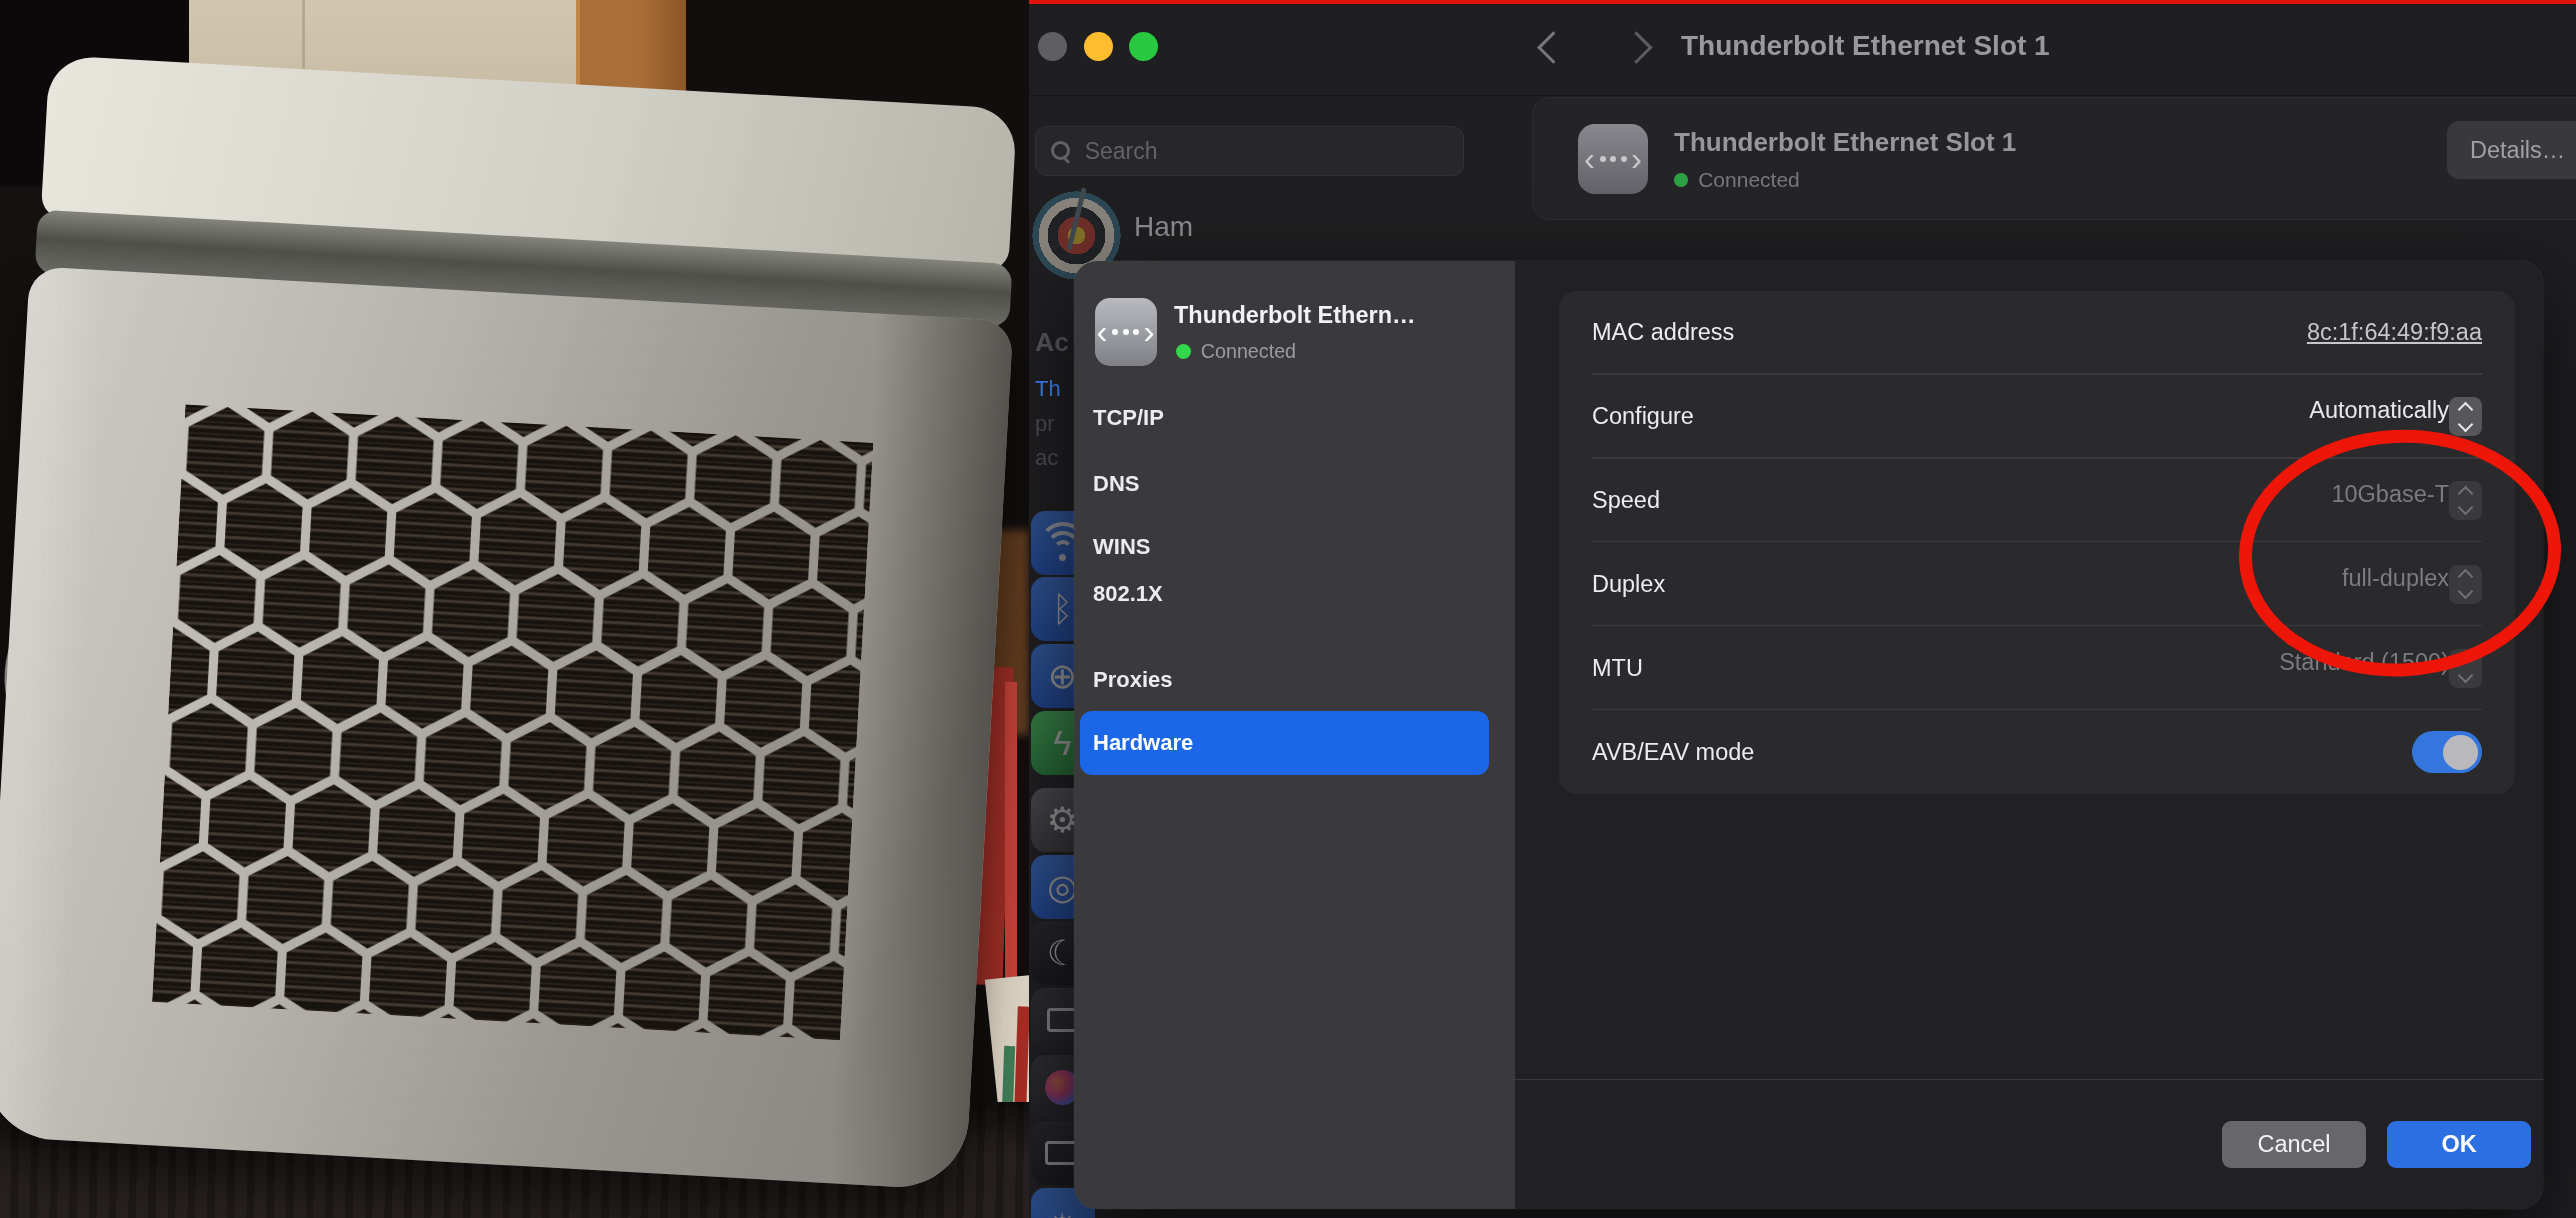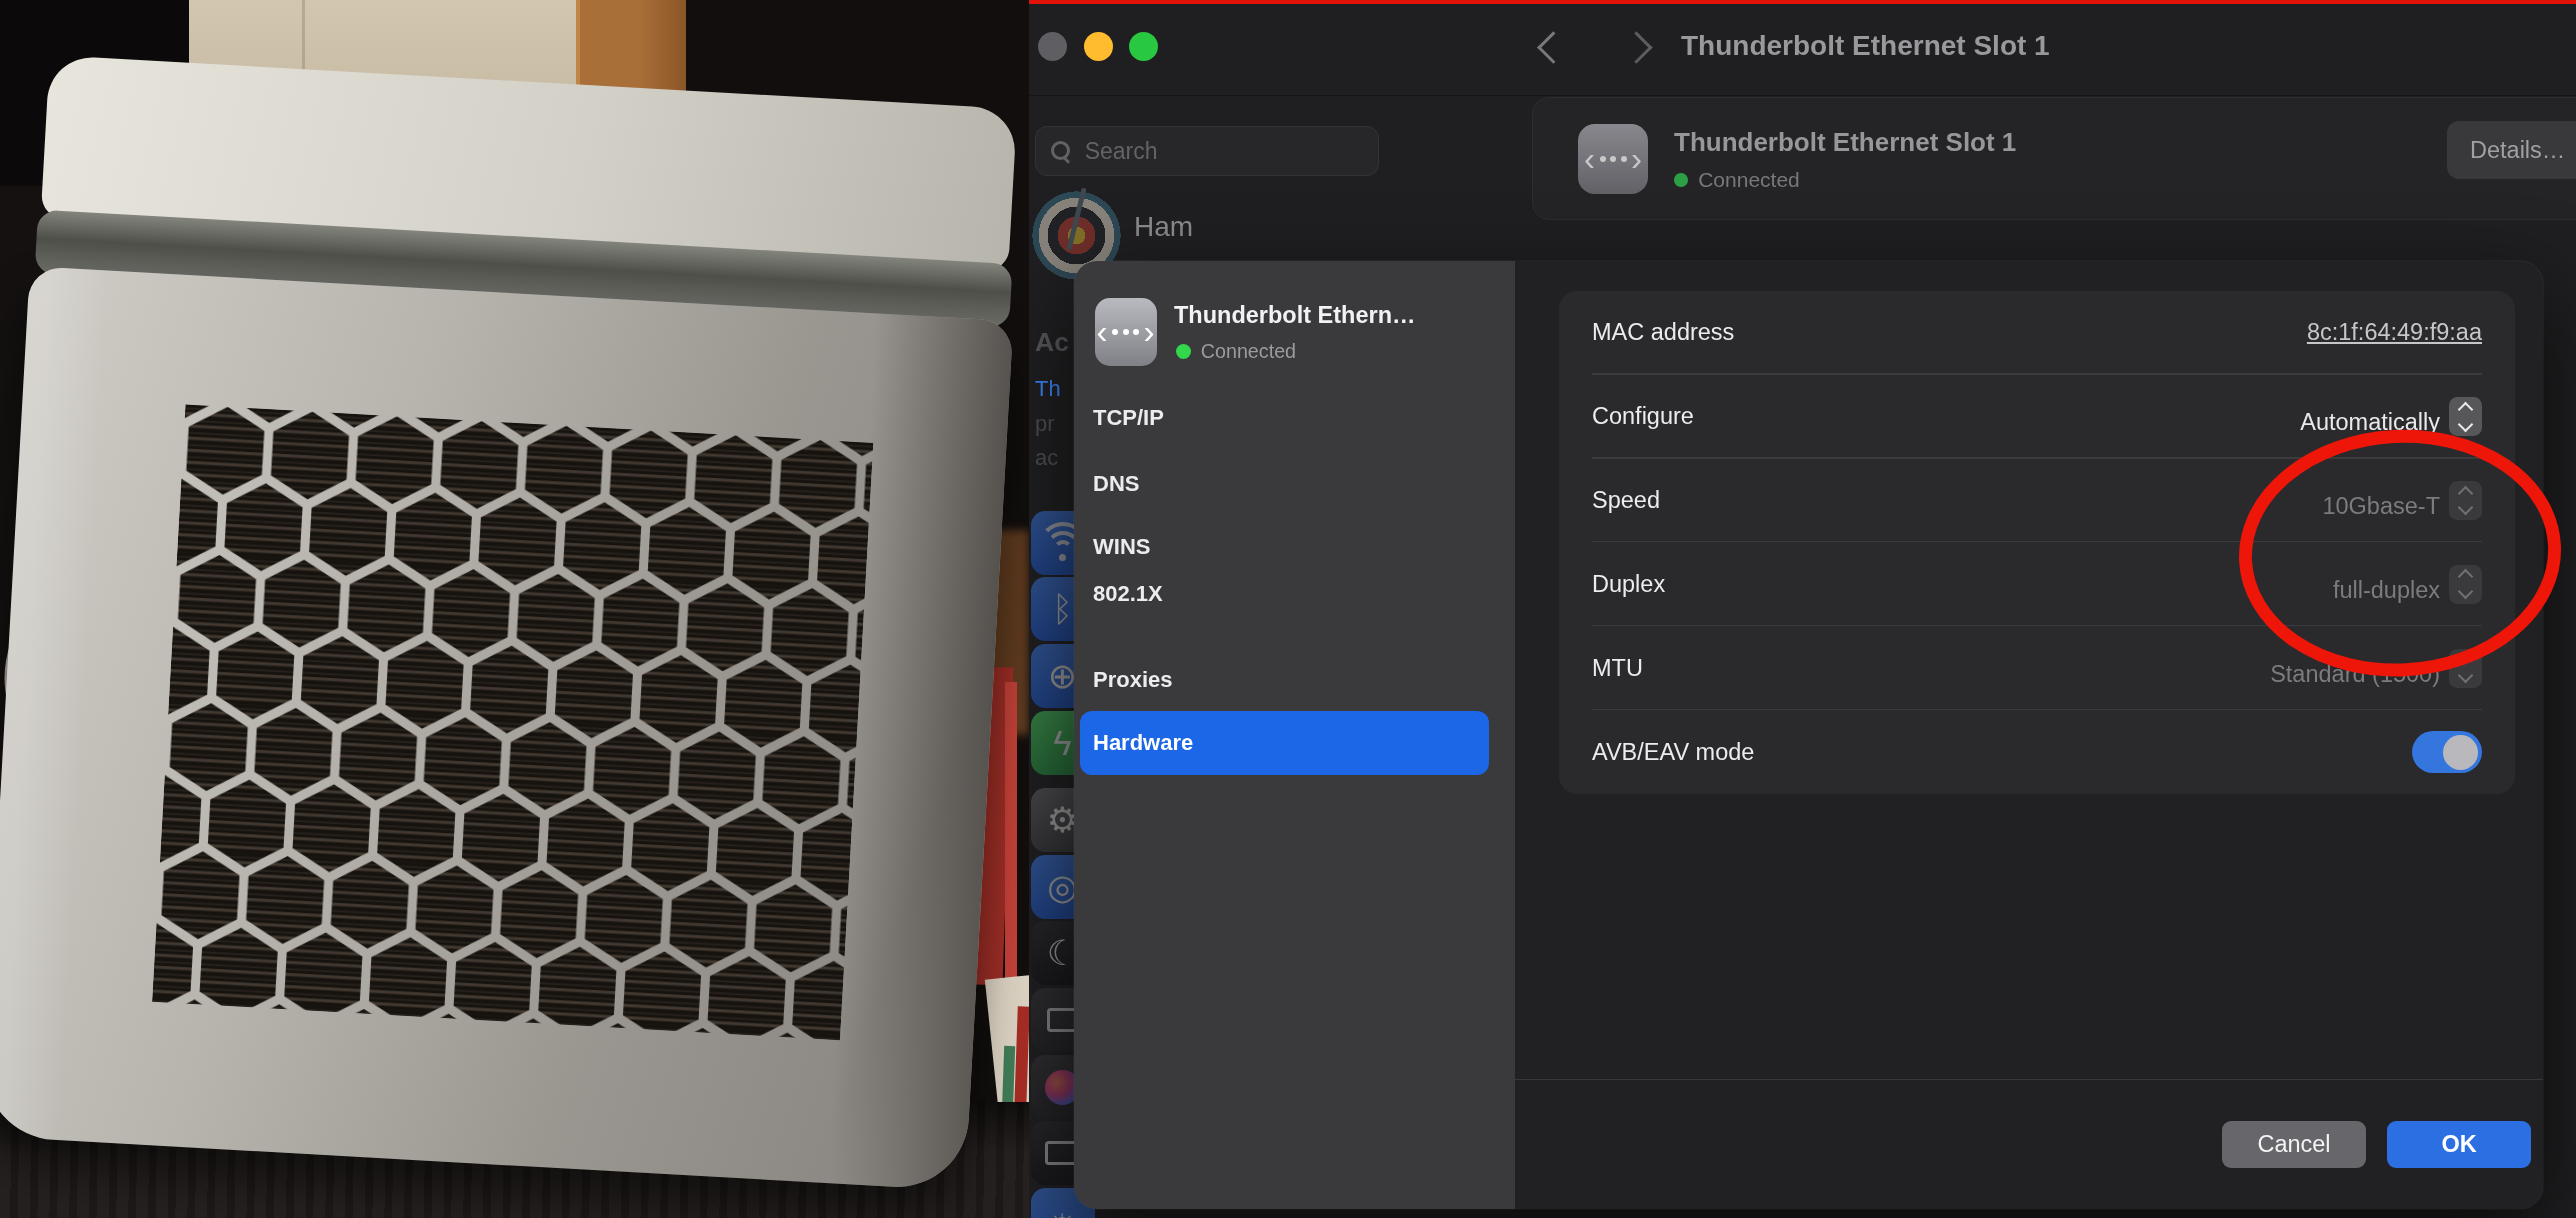--- a/index.html
+++ b/index.html
@@ -46,21 +46,21 @@
   .toolbar{position:absolute;left:0;top:0;width:100%;height:95px;border-bottom:1.5px solid #161618;}
   .tl{position:absolute;top:32px;width:29px;height:29px;border-radius:50%;}
   .tl.close{left:9px;background:#5f5f63;}
   .tl.min{left:55px;background:#febc2e;}
   .tl.zoom{left:100px;background:#28c840;}
   .chev-left,.chev-right{position:absolute;top:36px;width:19.7px;height:19.7px;}
   .chev-left{left:513px;border-left:3.8px solid #77777c;border-bottom:3.8px solid #77777c;transform:rotate(45deg);}
   .chev-right{left:596px;border-top:3.8px solid #5c5c61;border-right:3.8px solid #5c5c61;transform:rotate(45deg);}
   .win-title{position:absolute;left:652px;top:30px;font-size:28px;font-weight:700;color:#98989d;}
 
-  .searchbox{position:absolute;left:6px;top:126px;width:344px;height:50px;border-radius:12px;
+  .searchbox{position:absolute;left:6px;top:126px;width:429px;height:50px;border-radius:12px;
              background:#29292b;border:1.5px solid #39393c;display:flex;align-items:center;gap:12px;padding:0 15px;box-sizing:border-box;opacity:.8;}
   .mag{position:relative;width:19.7px;height:19.7px;flex:0 0 auto;}
   .mag::before{content:"";position:absolute;left:0;top:0;width:13px;height:13px;border:3px solid #737378;border-radius:50%;}
   .mag::after{content:"";position:absolute;left:14.4px;top:14.4px;width:3px;height:8.3px;background:#737378;border-radius:1.5px;transform:rotate(-45deg);}
   .searchbox input{background:transparent;border:none;outline:none;color:#bdbdc2;font-size:23px;width:100%;font-family:inherit;}
   .searchbox input::placeholder{color:#747479;}
 
   .avatar{position:absolute;left:3px;top:191px;width:89px;height:89px;border-radius:50%;opacity:.55;
           background:radial-gradient(circle,#d4b32e 0 14%,#b23c31 14% 30%,#23262a 30% 46%,#ddd6c6 46% 60%,#3a6a80 60% 70%,#1d2023 70% 100%);}
   .avatar::after{content:"";position:absolute;left:42px;top:-4.5px;width:4.5px;height:64px;background:#5a6a74;transform:rotate(14deg);border-radius:2.3px;}
@@ -119,21 +119,21 @@
   .nav-pill{position:absolute;left:6px;top:450px;width:409px;height:64px;border-radius:12px;background:#1c66e8;
             display:flex;align-items:center;padding-left:13px;box-sizing:border-box;}
   .nav-pill span{font-size:22px;font-weight:600;color:#fff;}
 
   .sheet-content{position:relative;flex:1;background:#212123;}
   .rows-card{position:absolute;left:44px;top:30px;width:956px;height:503px;border-radius:18px;background:#2a2a2c;
              display:flex;flex-direction:column;}
   .row{flex:1;display:flex;align-items:center;justify-content:space-between;padding:0 33px;position:relative;}
   .row.sep::after{content:"";position:absolute;left:33px;right:33px;bottom:0;height:1.5px;background:#3b3b3e;}
   .row .lab{font-size:23.5px;color:#ececf0;}
-  .vgroup{display:flex;align-items:flex-end;gap:9px;}
+  .vgroup{display:flex;align-items:flex-start;gap:0;}
   .val{font-size:23.5px;}
   .val.mac{color:#c7c7cb;text-decoration:underline;}
   .val.on{color:#e9e9ed;}
   .val.dis{color:#7b7b80;}
   .stepper{width:33px;height:39px;border-radius:8.3px;display:flex;flex-direction:column;align-items:center;justify-content:center;gap:3.8px;}
   .stepper.en{background:#57575a;color:#e8e8ec;}
   .stepper.dis{background:#3a3a3d;color:#707074;}
   .cu,.cd{width:9px;height:9px;}
   .cu{border-top:2.7px solid currentColor;border-left:2.7px solid currentColor;transform:rotate(45deg);}
   .cd{border-bottom:2.7px solid currentColor;border-right:2.7px solid currentColor;transform:rotate(45deg);}

